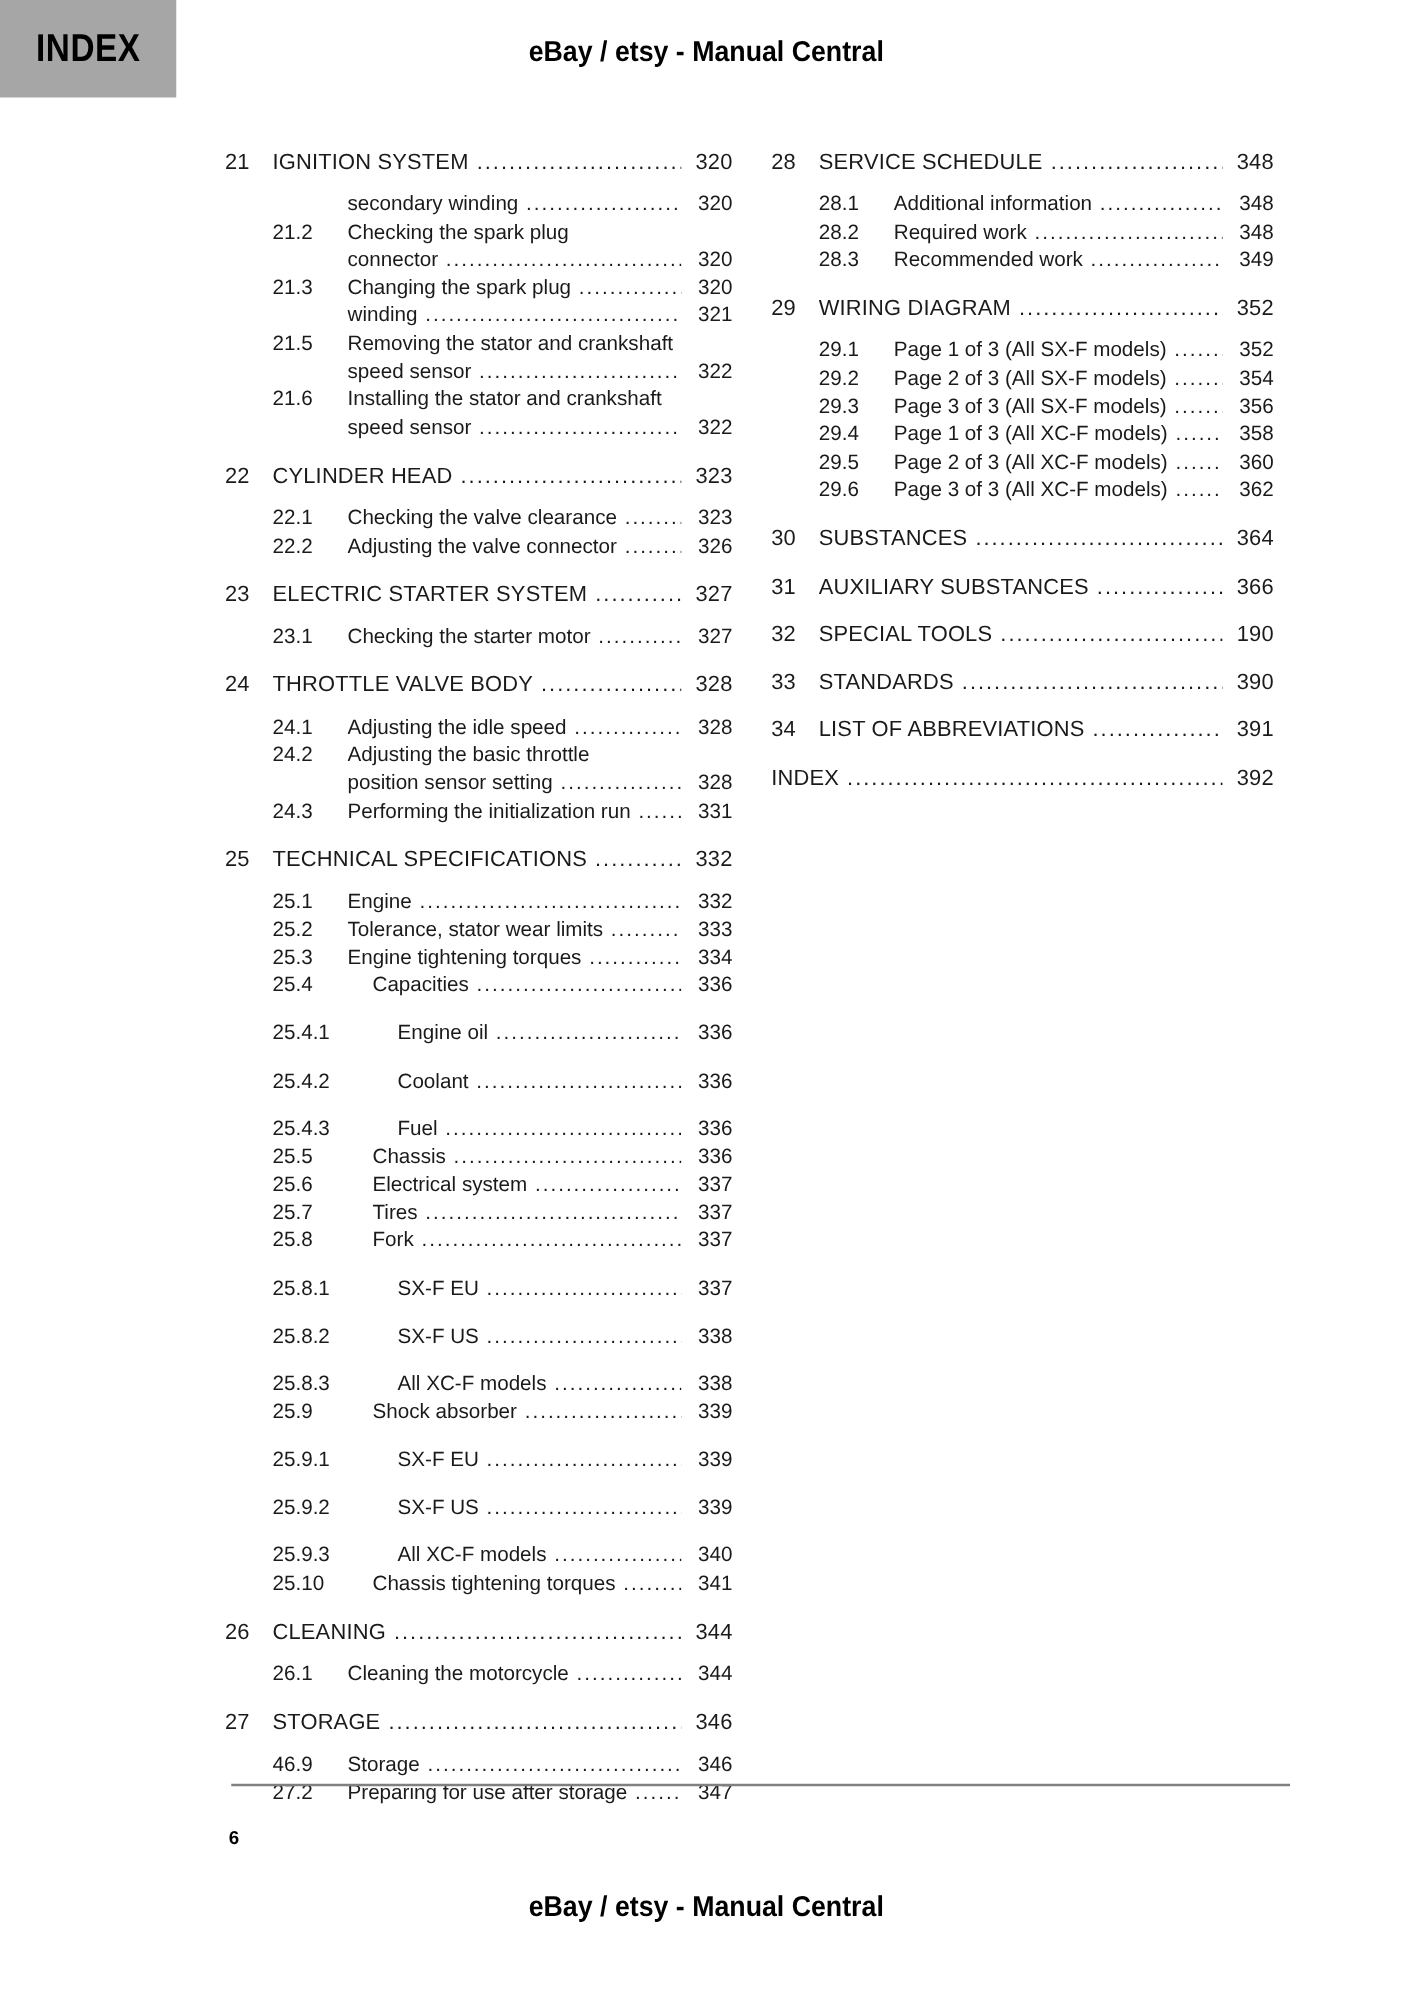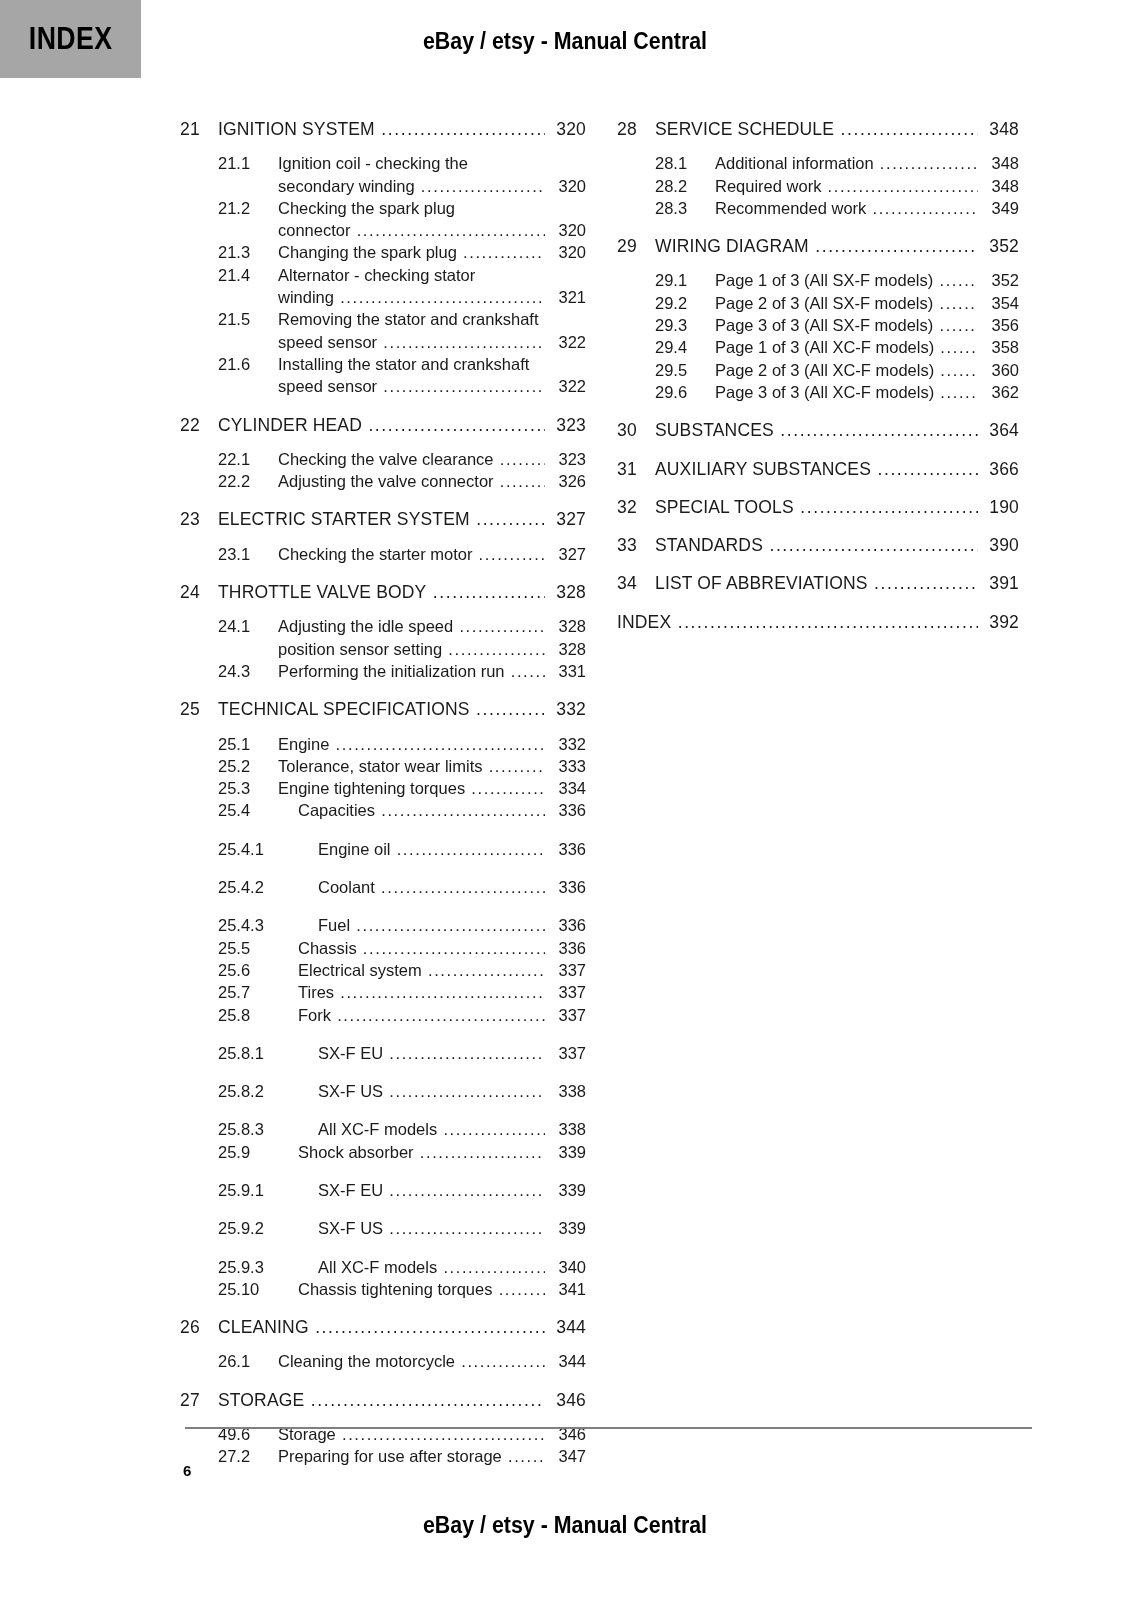--- a/index.html
+++ b/index.html
@@ -163,50 +163,40 @@
 <div id="header-title">eBay / etsy - Manual Central</div>
 
 <div id="toc">
   <div id="col-left" class="column">
       <div class="row lvl1">
         <span class="num">21</span>
         <span class="title"><span class="txt">IGNITION SYSTEM</span><span class="dots"> ........................................................................................................................</span></span>
         <span class="page">320</span>
       </div>
       <div class="group sub">
-        <div class="row lvl2 wrapfirst">
-          <span class="num">21.1</span>
-          <span class="title"><span class="txt">Ignition coil - checking the</span></span>
-          <span class="page">320</span>
-        </div>
         <div class="row lvl2 contline">
           <span class="num">21.1</span>
           <span class="title"><span class="txt">secondary winding</span><span class="dots"> ........................................................................................................................</span></span>
           <span class="page">320</span>
         </div>
         <div class="row lvl2 wrapfirst">
           <span class="num">21.2</span>
           <span class="title"><span class="txt">Checking the spark plug</span></span>
           <span class="page">320</span>
         </div>
         <div class="row lvl2 contline">
           <span class="num">21.2</span>
           <span class="title"><span class="txt">connector</span><span class="dots"> ........................................................................................................................</span></span>
           <span class="page">320</span>
         </div>
         <div class="row lvl2">
           <span class="num">21.3</span>
           <span class="title"><span class="txt">Changing the spark plug</span><span class="dots"> ........................................................................................................................</span></span>
           <span class="page">320</span>
         </div>
-        <div class="row lvl2 wrapfirst">
-          <span class="num">21.4</span>
-          <span class="title"><span class="txt">Alternator - checking stator</span></span>
-          <span class="page">321</span>
-        </div>
         <div class="row lvl2 contline">
           <span class="num">21.4</span>
           <span class="title"><span class="txt">winding</span><span class="dots"> ........................................................................................................................</span></span>
           <span class="page">321</span>
         </div>
         <div class="row lvl2 wrapfirst">
           <span class="num">21.5</span>
           <span class="title"><span class="txt">Removing the stator and crankshaft</span></span>
           <span class="page">322</span>
         </div>
@@ -259,20 +249,25 @@
         <span class="num">24</span>
         <span class="title"><span class="txt">THROTTLE VALVE BODY</span><span class="dots"> ........................................................................................................................</span></span>
         <span class="page">328</span>
       </div>
       <div class="group sub">
         <div class="row lvl2">
           <span class="num">24.1</span>
           <span class="title"><span class="txt">Adjusting the idle speed</span><span class="dots"> ........................................................................................................................</span></span>
           <span class="page">328</span>
         </div>
+        <div class="row lvl2 wrapfirst">
+          <span class="num">24.2</span>
+          <span class="title"><span class="txt">Adjusting the basic throttle</span></span>
+          <span class="page">328</span>
+        </div>
         <div class="row lvl2 contline">
           <span class="num">24.2</span>
           <span class="title"><span class="txt">position sensor setting</span><span class="dots"> ........................................................................................................................</span></span>
           <span class="page">328</span>
         </div>
         <div class="row lvl2">
           <span class="num">24.3</span>
           <span class="title"><span class="txt">Performing the initialization run</span><span class="dots"> ........................................................................................................................</span></span>
           <span class="page">331</span>
         </div>
@@ -391,21 +386,21 @@
           <span class="page">344</span>
         </div>
       </div>
       <div class="row lvl1">
         <span class="num">27</span>
         <span class="title"><span class="txt">STORAGE</span><span class="dots"> ........................................................................................................................</span></span>
         <span class="page">346</span>
       </div>
       <div class="group sub">
         <div class="row lvl2">
-          <span class="num">49.6</span>
+          <span class="num">46.9</span>
           <span class="title"><span class="txt">Storage</span><span class="dots"> ........................................................................................................................</span></span>
           <span class="page">346</span>
         </div>
         <div class="row lvl2">
           <span class="num">27.2</span>
           <span class="title"><span class="txt">Preparing for use after storage</span><span class="dots"> ........................................................................................................................</span></span>
           <span class="page">347</span>
         </div>
       </div>
     </div>

